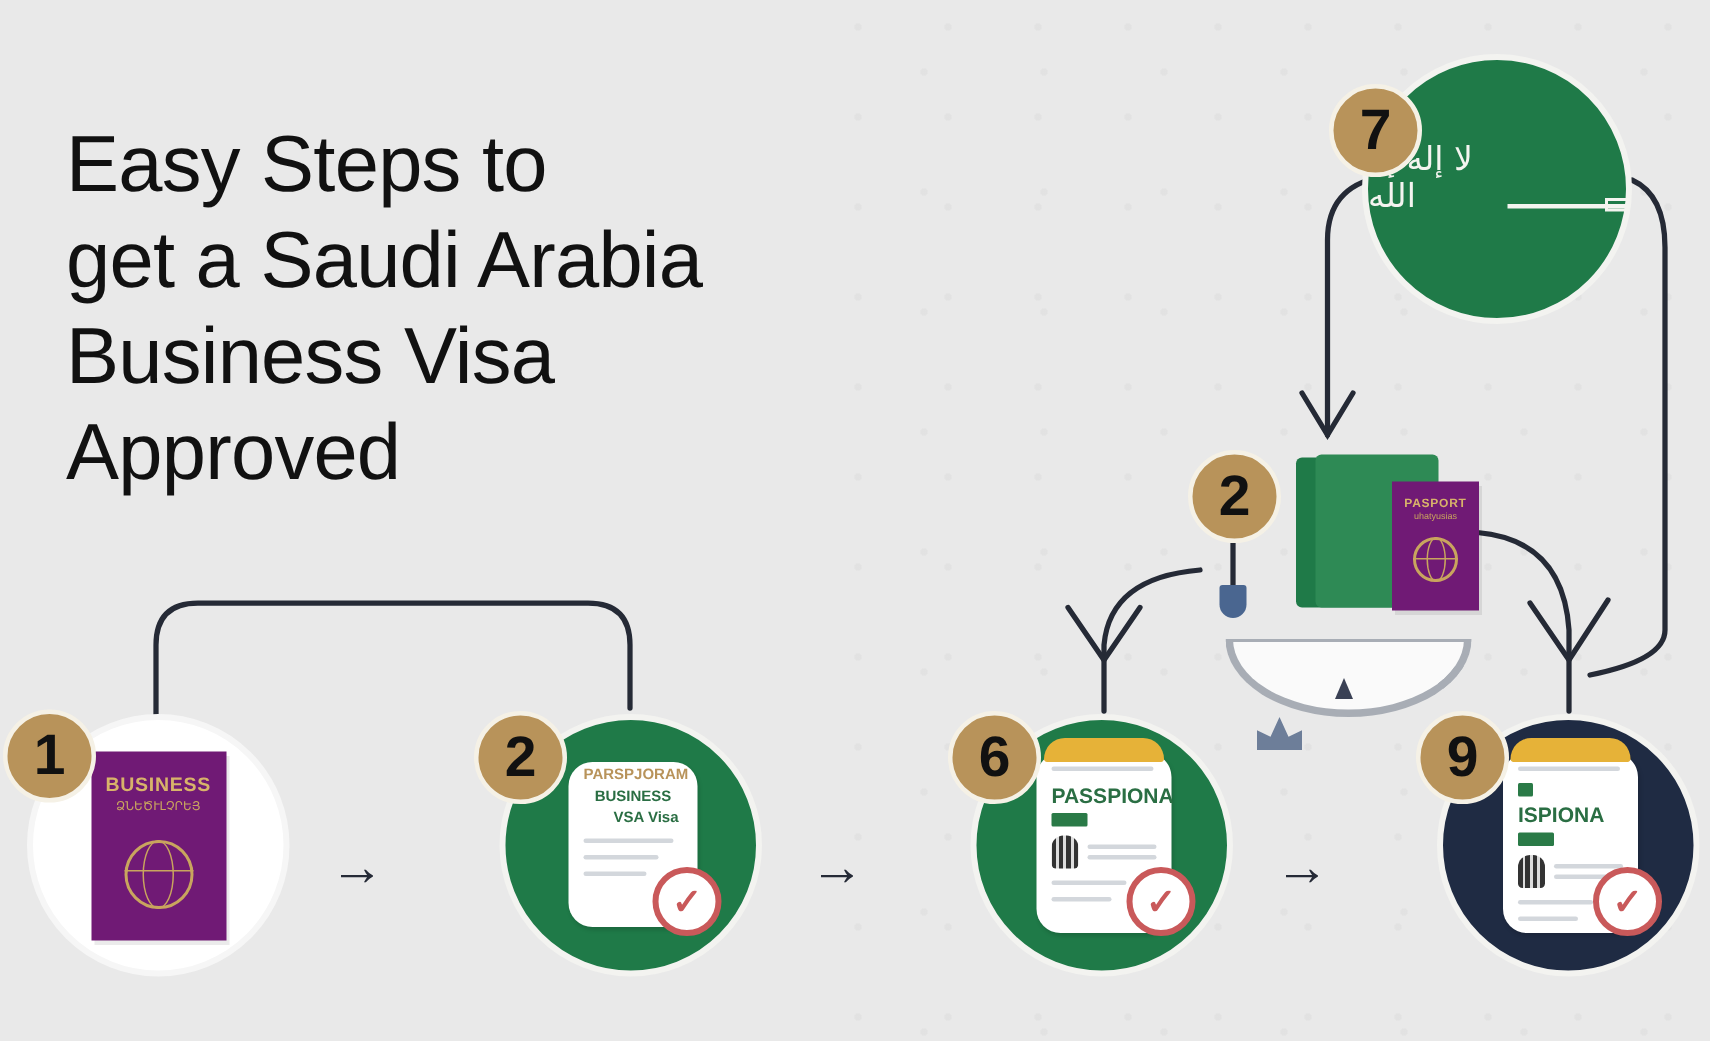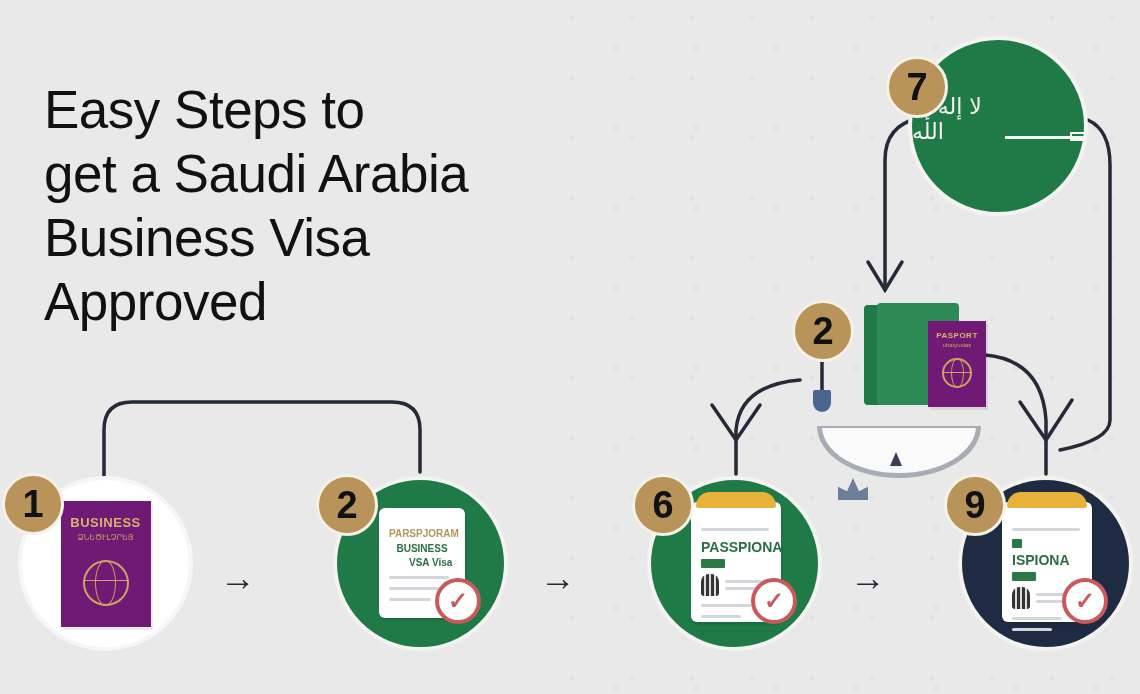--- a/index.html
+++ b/index.html
@@ -49,23 +49,23 @@
       border: 2px solid #c9a55e; border-radius: 50%;
       position: relative;
     }
     .globe::before, .globe::after {
       content: ""; position: absolute; border: 1.5px solid #c9a55e;
     }
     .globe::before { left: 25%; right: 25%; top: -2px; bottom: -2px; border-radius: 50%; }
     .globe::after { left: -2px; right: -2px; top: 45%; height: 0; border-width: 1.5px 0 0 0; }
 
     .doc {
-      position: absolute; background: #fff; border-radius: 6px;
+      position: absolute; background: #fff; border-radius: 16px;
       box-shadow: 1px 2px 3px rgba(0,0,0,0.15);
-      padding: 20px 10px;
+      padding: 3px 10px;
     }
     .doc .line { height: 3px; background: #d3d7dc; border-radius: 2px; margin: 8px 0; }
     .check {
       position: absolute; width: 46px; height: 46px; border-radius: 50%;
       background: #fff; border: 4px solid #c9595a;
       display: flex; align-items: center; justify-content: center;
       color: #c9595a; font-size: 24px; font-weight: 700;
     }
     .clip {
       position: absolute; left: 50%; top: -10px; transform: translateX(-50%);

